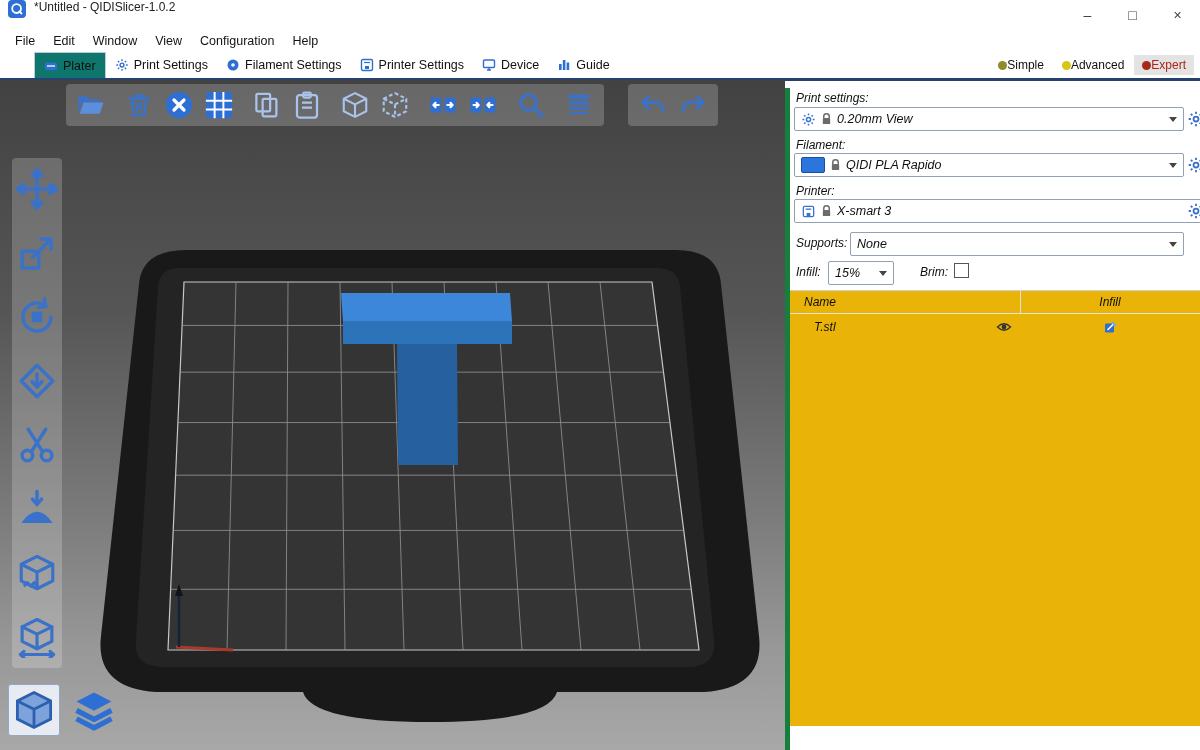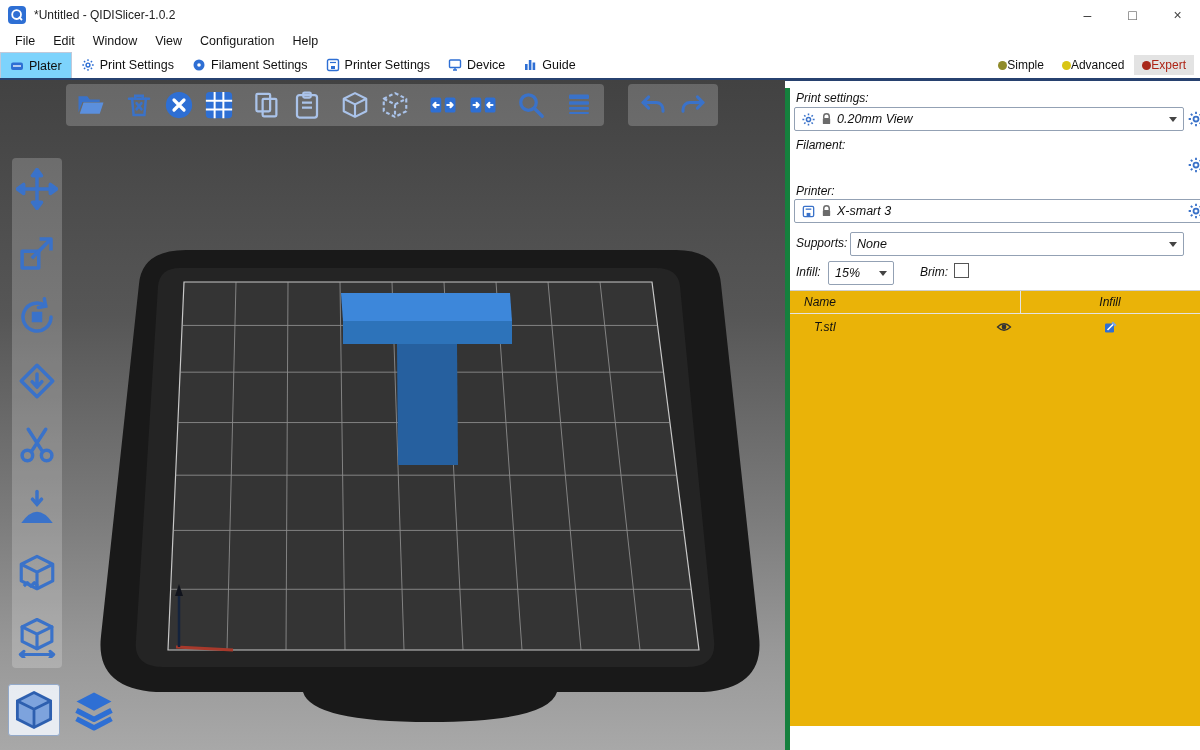--- a/index.html
+++ b/index.html
@@ -1,33 +1,33 @@
 <!DOCTYPE html>
 <html><head>
 <meta charset="utf-8">
 <style>
   html,body{margin:0;padding:0;}
   body{width:1200px;height:750px;font-family:"Liberation Sans",sans-serif;background:#fff;}
   .window{position:relative;width:1200px;height:750px;overflow:hidden;background:#fff;}
 
   
-  .titlebar{height:30px;display:flex;align-items:center;background:#fff;}
+  .titlebar{height:30px;display:flex;align-items:flex-start;background:#fff;}
   .app-ic{width:18px;height:18px;margin-left:8px;flex:0 0 auto;}
   .title-text{font-size:12px;color:#222;margin-left:8px;}
   .win-controls{margin-left:auto;display:flex;}
   .win-btn{width:45px;height:30px;display:flex;align-items:center;justify-content:center;font-size:14px;color:#444;}
 
   
   .menubar{height:22px;display:flex;align-items:center;padding-left:6px;background:#fff;}
   .menu-item{padding:0 9px;font-size:12.5px;color:#141414;}
 
   
   .tabbar{height:26px;display:flex;align-items:center;border-bottom:3px solid #27416f;background:#fff;}
   .tab{display:flex;align-items:center;gap:5px;padding:0 9px;height:25px;font-size:12.5px;color:#101010;white-space:nowrap;}
-  .tab.selected{background:#7dd3fc;border:1px solid #c0c9da;border-bottom:none;}
+  .tab.selected{background:#0f766e;border:1px solid #c0c9da;border-bottom:none;margin-left:34px;}
   .tab svg{flex:0 0 auto;}
   .modes{margin-left:auto;display:flex;align-items:center;gap:2px;padding-right:6px;}
   .mode{display:flex;align-items:center;padding:3px 8px;font-size:12px;color:#101010;}
   .mode .dot{width:9px;height:9px;border-radius:50%;background:#999;}
   .mode.expert{background:#e3e3e3;color:#ae2416;}
 
   
   .vp{position:absolute;left:0;top:80px;width:785px;height:670px;overflow:hidden;
       background:linear-gradient(180deg,#424242 0%,#565656 35%,#7b7b7b 65%,#989898 85%,#a8a8a8 100%);}
   #scene-svg{position:absolute;left:0;top:0;}
@@ -448,20 +448,29 @@
     <span class="gearbtn g1">
       <svg width="18" height="18" viewBox="0 0 16 16">
           <g stroke="#3a72c9" stroke-width="1.6" fill="none">
             <circle cx="8" cy="8" r="2.2"></circle>
             <path d="M8 1.5 v2 M8 12.5 v2 M1.5 8 h2 M12.5 8 h2 M3.4 3.4 l1.4 1.4 M11.2 11.2 l1.4 1.4 M12.6 3.4 l-1.4 1.4 M4.8 11.2 l-1.4 1.4"></path>
           </g>
         </svg>
     </span>
 
     <div class="lbl l2">Filament:</div>
+    <div class="combo cb2">
+      <span class="swatch" style="background: rgb(43, 118, 221);"></span>
+      <svg width="11" height="14" viewBox="0 0 12 14">
+        <path d="M3 6 V4.2 a3 3 0 0 1 6 0 V6" stroke="#6b6b6b" stroke-width="1.6" fill="none"></path>
+          <rect x="2" y="6" width="8" height="6.5" rx="1" fill="#6b6b6b"></rect>
+      </svg>
+      <span>QIDI PLA Rapido</span>
+      <span class="chev"></span>
+    </div>
     <span class="gearbtn g2">
       <svg width="18" height="18" viewBox="0 0 16 16">
           <g stroke="#3a72c9" stroke-width="1.6" fill="none">
             <circle cx="8" cy="8" r="2.2"></circle>
             <path d="M8 1.5 v2 M8 12.5 v2 M1.5 8 h2 M12.5 8 h2 M3.4 3.4 l1.4 1.4 M11.2 11.2 l1.4 1.4 M12.6 3.4 l-1.4 1.4 M4.8 11.2 l-1.4 1.4"></path>
           </g>
         </svg>
     </span>
 
     <div class="lbl l3">Printer:</div>

